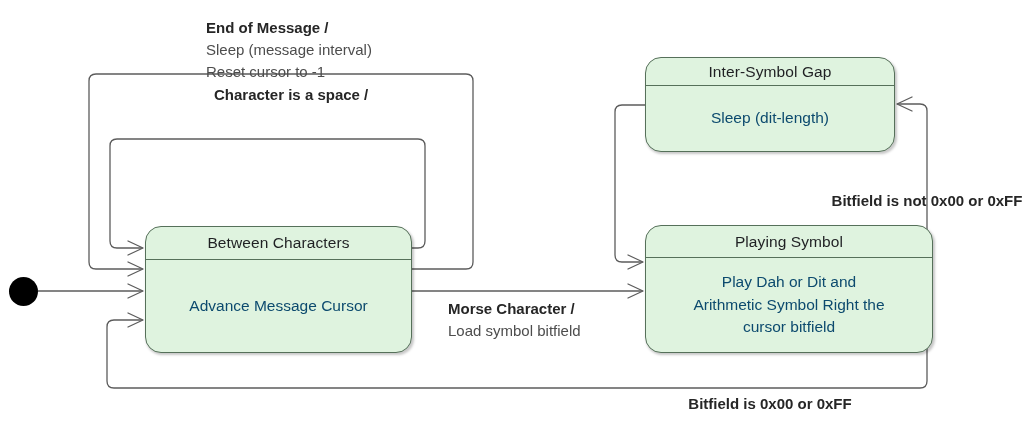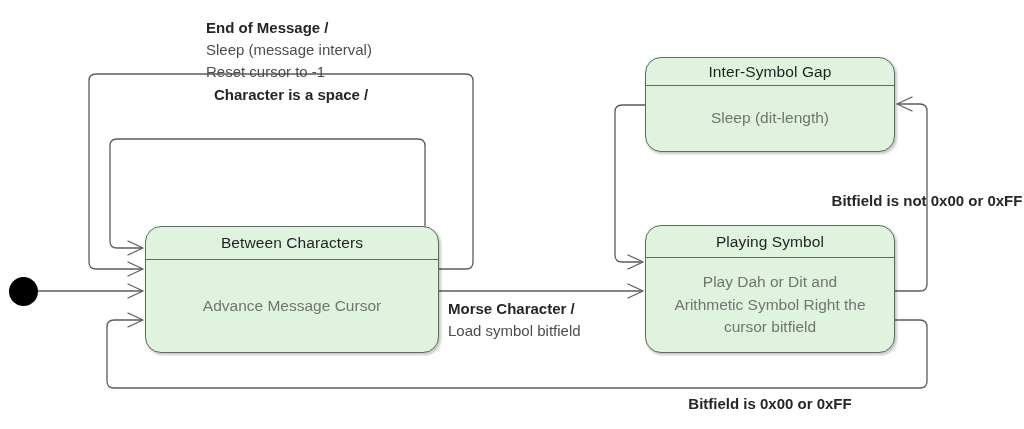--- a/index.html
+++ b/index.html
@@ -42,21 +42,21 @@
     color: #1f2023;
     font-size: 15.5px;
     letter-spacing: 0.1px;
   }
   .state-body {
     flex: 1 1 auto;
     display: flex;
     align-items: center;
     justify-content: center;
     text-align: center;
-    color: #737373;
+    color: #0c4a6e;
     font-size: 15.5px;
     line-height: 1.45;
     padding: 0 10px;
     box-sizing: border-box;
   }
   .edge-label {
     position: absolute;
     color: #4d4d4d;
     font-size: 15px;
     line-height: 1.45;
@@ -108,31 +108,31 @@
       <path d="M 912 97 L 897 104 L 912 111"></path>
 
       <path d="M 895 320 L 920 320 Q 927 320 927 327 L 927 381 Q 927 388 920 388
                L 114 388 Q 107 388 107 381 L 107 327 Q 107 320 114 320 L 142 320"></path>
       <path d="M 128 313 L 143 320 L 128 327"></path>
     </g>
   </svg>
 
   <div class="start-node" style="left:9px; top:277px; width:29px; height:29px;"></div>
 
-  <div class="state-box" style="left:145px; top:226px; width:294px; height:127px;">
+  <div class="state-box" style="left:145px; top:226px; width:267px; height:127px;">
     <div class="state-header" style="height:32px;">Between Characters</div>
     <div class="state-body">Advance Message Cursor</div>
   </div>
 
   <div class="state-box" style="left:645px; top:57px; width:250px; height:95px;">
     <div class="state-header" style="height:27px;">Inter-Symbol Gap</div>
     <div class="state-body">Sleep (dit-length)</div>
   </div>
 
-  <div class="state-box" style="left:645px; top:225px; width:250px; height:128px;">
+  <div class="state-box" style="left:645px; top:225px; width:288px; height:128px;">
     <div class="state-header" style="height:31px;">Playing Symbol</div>
     <div class="state-body">
       <span>
         <span>Play Dah or Dit and</span><br>
         <span>Arithmetic Symbol Right the</span><br>
         <span>cursor bitfield</span>
       </span>
     </div>
   </div>
 

